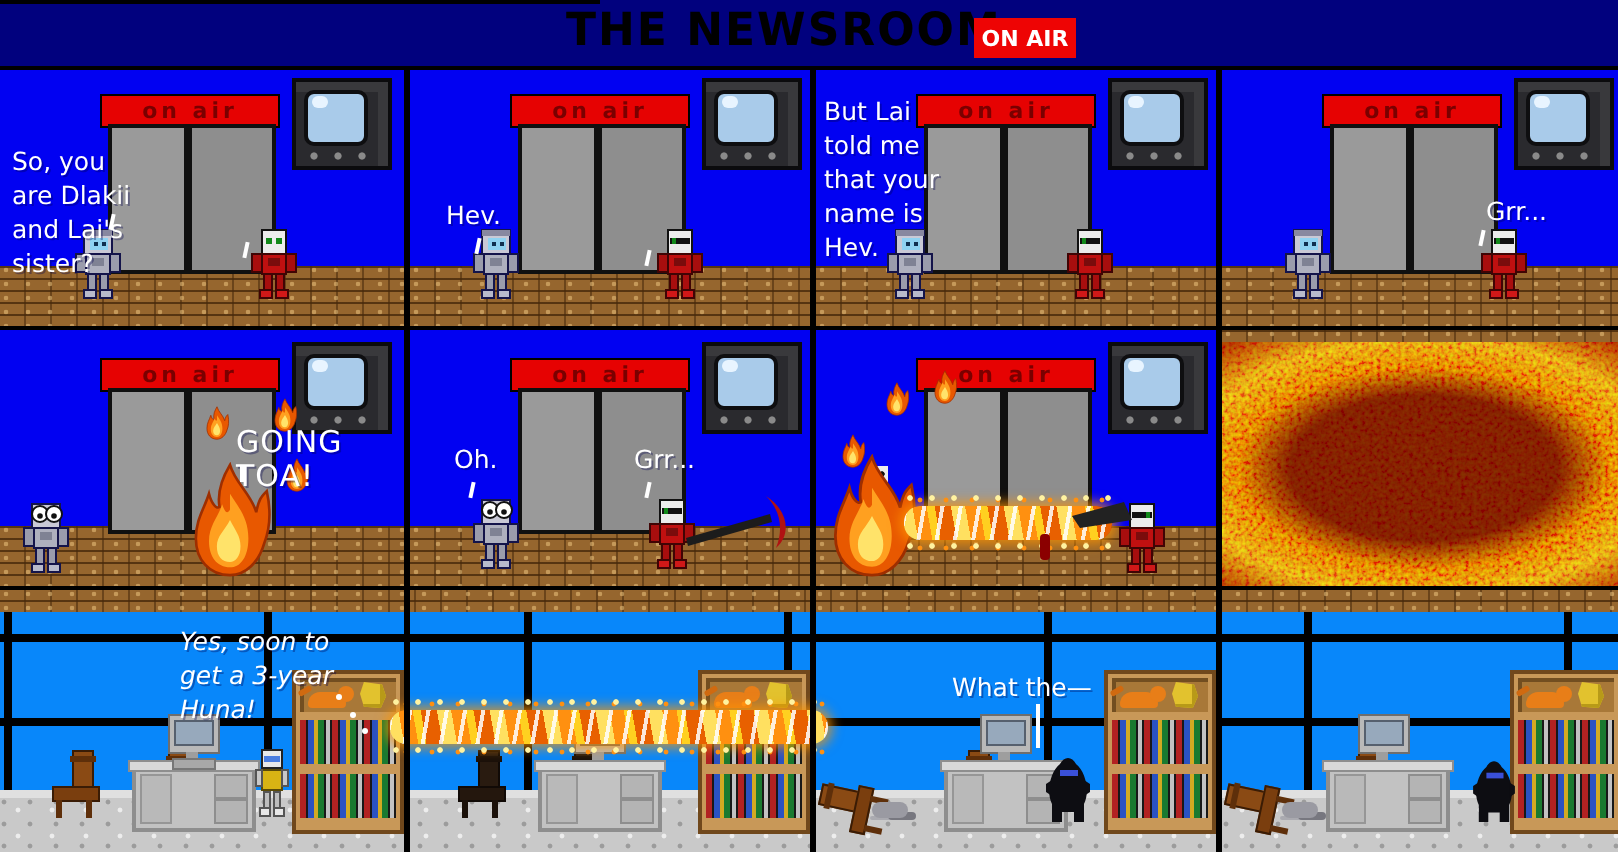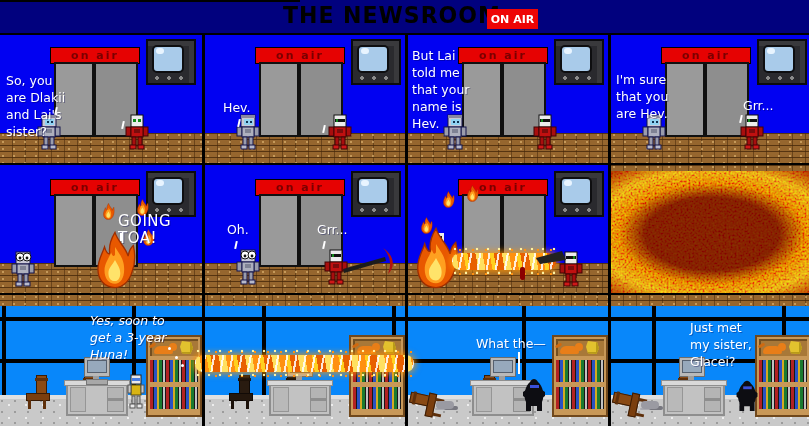--- a/index.html
+++ b/index.html
@@ -287,23 +287,20 @@
     <div class="tv">
         <div class="tv-screen"></div>
         <div class="tv-knobs"></div>
       </div>
     <svg class="sprite" style="left:30px;bottom:13px" width="26" height="36">
         <use href="#robot-grey"></use>
       </svg>
     <svg class="sprite" style="left:128px;bottom:13px" width="26" height="36">
         <use href="#robot-red-shade"></use>
       </svg>
-    <div class="speech" style="left:5px;top:38px">I'm sure
-that you
-are Hev.</div>
     <div class="speech" style="left:132px;top:64px">Grr...</div>
     <div class="tick" style="left:129px;top:82px"></div>
   </div>
 
   <div class="panel r2" style="left:0">
     <div class="floor bricks"></div>
     <div class="elev-sign">
         <span>on air</span>
       </div>
     <div class="doors"></div>
@@ -553,23 +550,20 @@
       <div class="shelf" style="left:146px;top:40px">
         <div class="open"></div>
         <div class="cat" style="left:6px;top:9px"></div>
         <div class="trophy" style="left:32px;top:4px"></div>
         <div class="bookrow" style="top:23px"></div>
         <div class="bookrow" style="top:50px"></div>
       </div>
       <svg class="sprite" style="left:126px;top:79px" width="24" height="38" viewBox="0 0 24 40">
           <use href="#robot-charred"></use>
         </svg>
-      <div class="speech" style="left:81px;top:24px">Just met
-my sister,
-Glacei?</div>
     </div>
 
     <div class="vdiv3" style="left:202px"></div>
     <div class="vdiv3" style="left:405px"></div>
     <div class="vdiv3" style="left:608px"></div>
   </div>
 
   <div class="hdiv" style="top:33px"></div>
   <div class="hdiv" style="top:163px"></div>
   <div class="hdiv" style="top:293px"></div>

